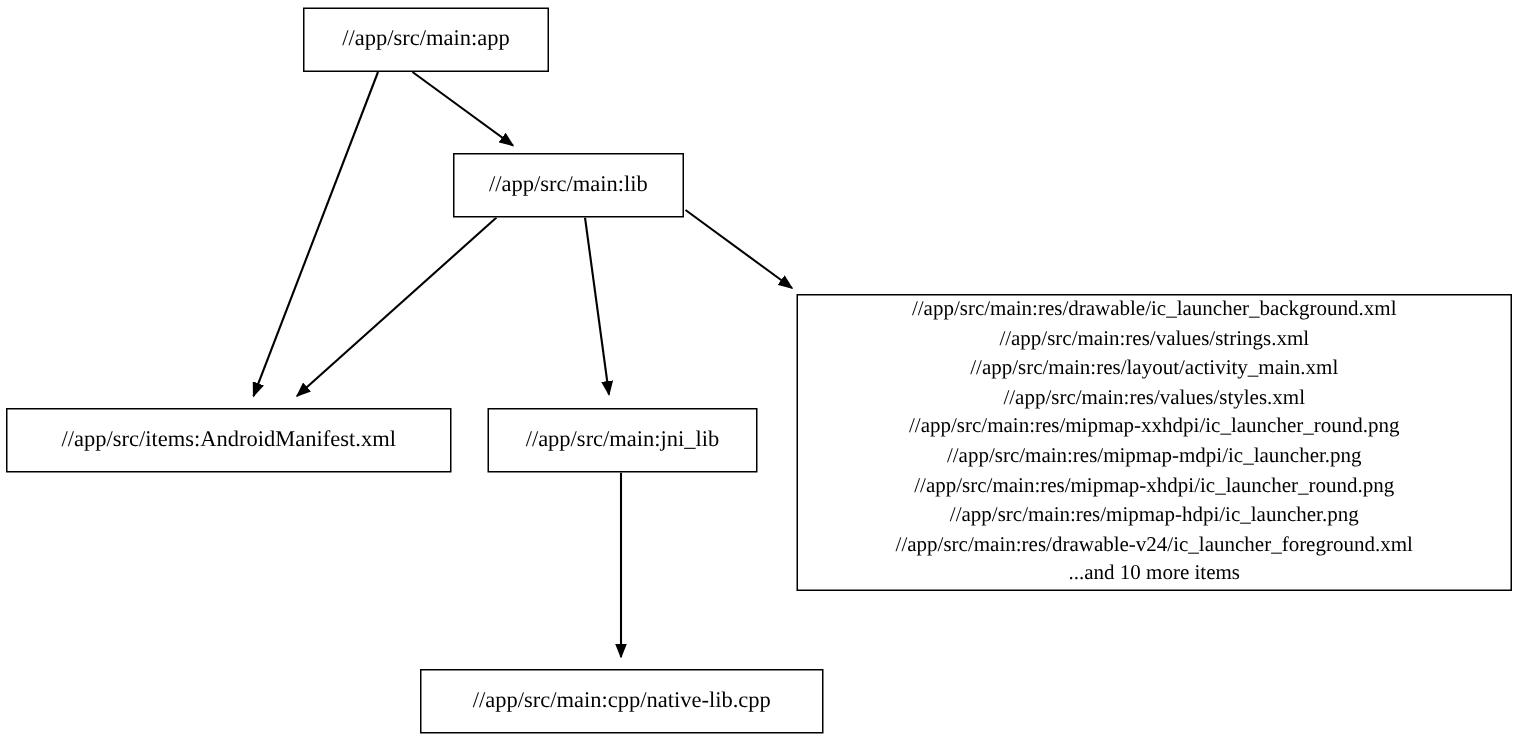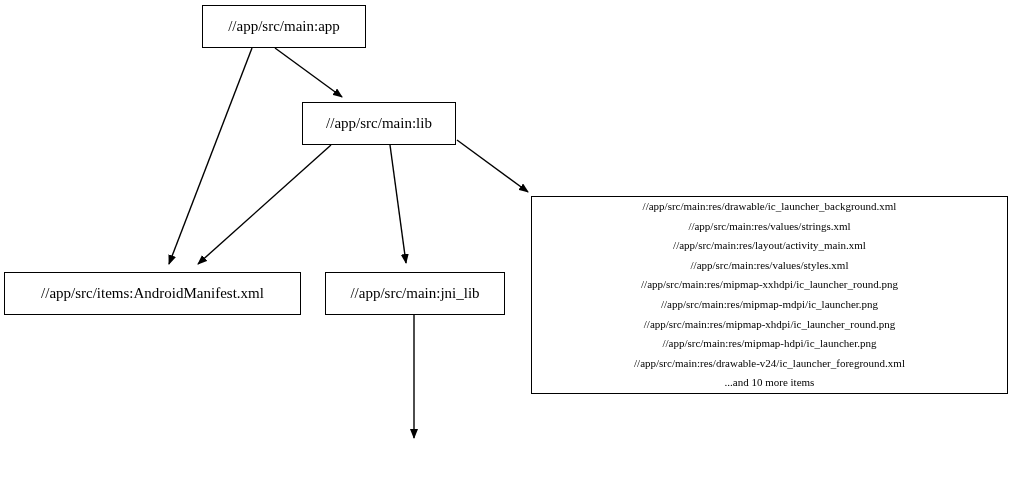--- a/index.html
+++ b/index.html
@@ -38,21 +38,21 @@
     font-size: 15px;
     line-height: 19.6px;
     white-space: pre;
     z-index: 2;
   }
   .node-label {
     display: block;
     text-align: center;
   }
   .node-multiline {
-    font-size: 11px;
+    font-size: 14px;
     line-height: 19.6px;
   }
 </style>
 </head>
 <body>
 
 <div id="graph-canvas">
 
   <svg id="edges-layer" viewBox="0 0 1018 496" xmlns="http://www.w3.org/2000/svg">
     <defs>
@@ -96,14 +96,17 @@
 //app/src/main:res/layout/activity_main.xml
 //app/src/main:res/values/styles.xml
 //app/src/main:res/mipmap-xxhdpi/ic_launcher_round.png
 //app/src/main:res/mipmap-mdpi/ic_launcher.png
 //app/src/main:res/mipmap-xhdpi/ic_launcher_round.png
 //app/src/main:res/mipmap-hdpi/ic_launcher.png
 //app/src/main:res/drawable-v24/ic_launcher_foreground.xml
 ...and 10 more items</span>
   </div>
 
+  <div class="node-box" style="left:280px; top:446px; width:269px; height:43px;">
+    <span class="node-label">//app/src/main:cpp/native-lib.cpp</span>
+  </div>
 
 </div>
 
 </body></html>

